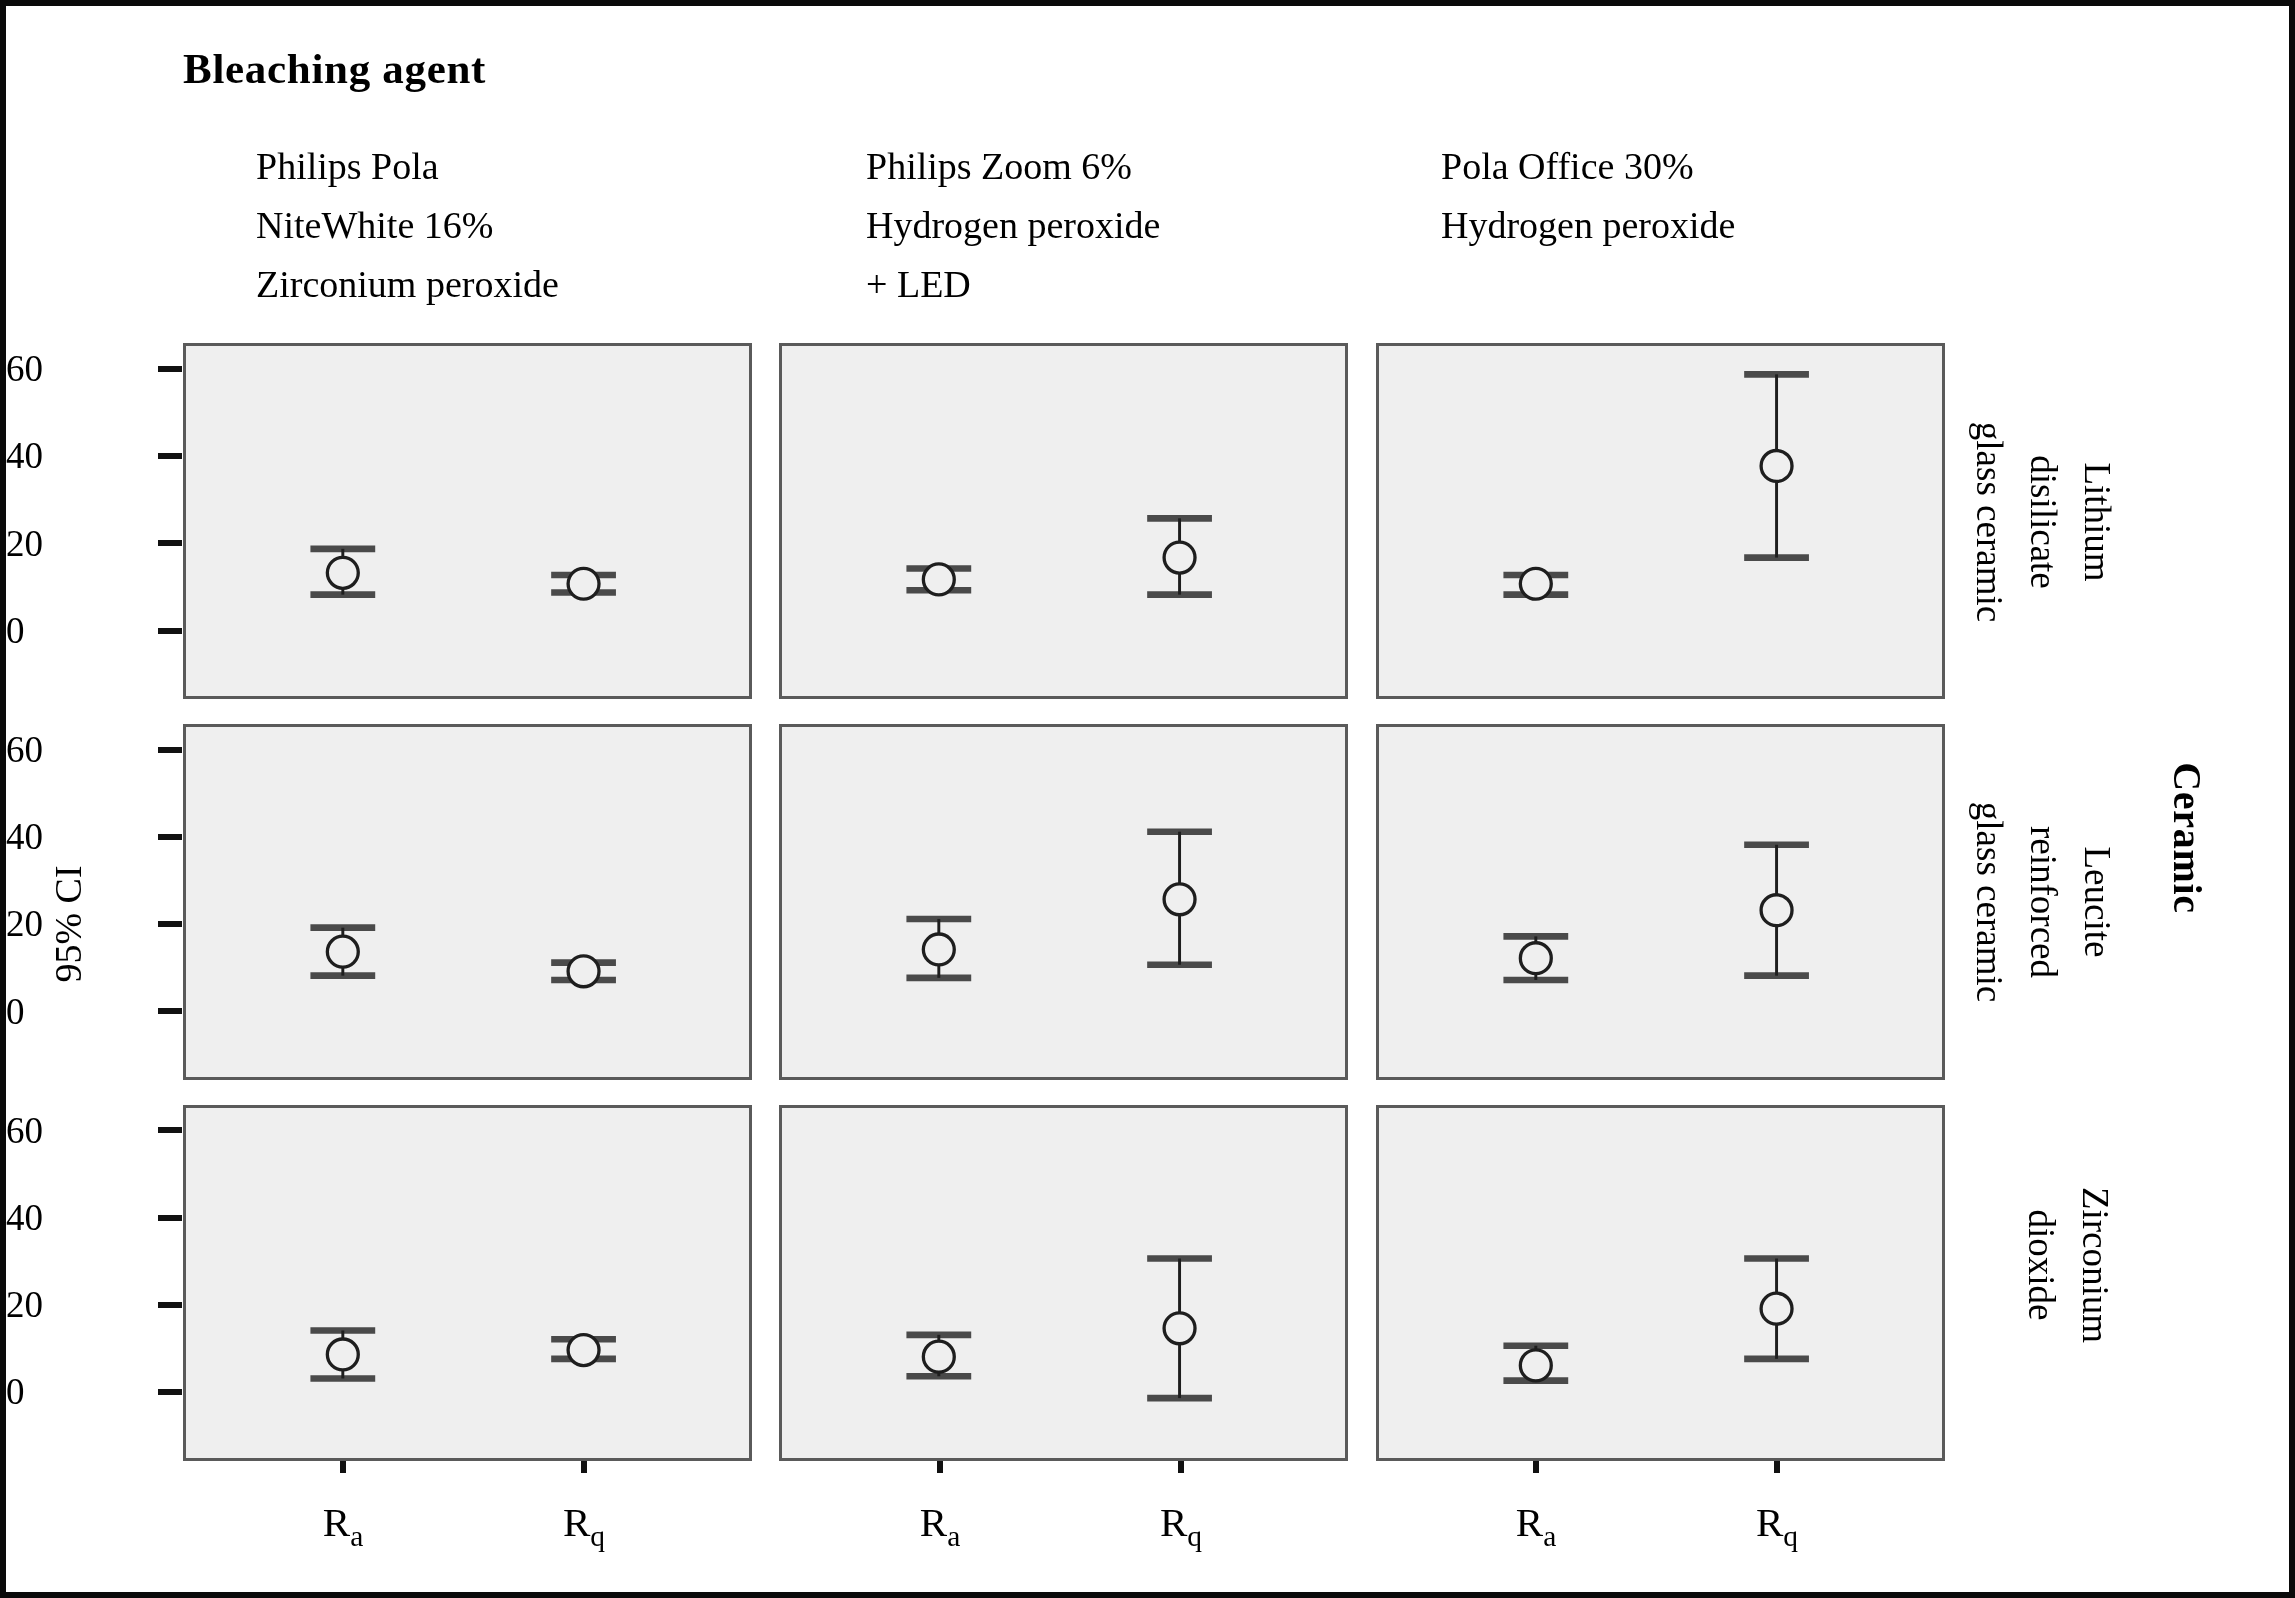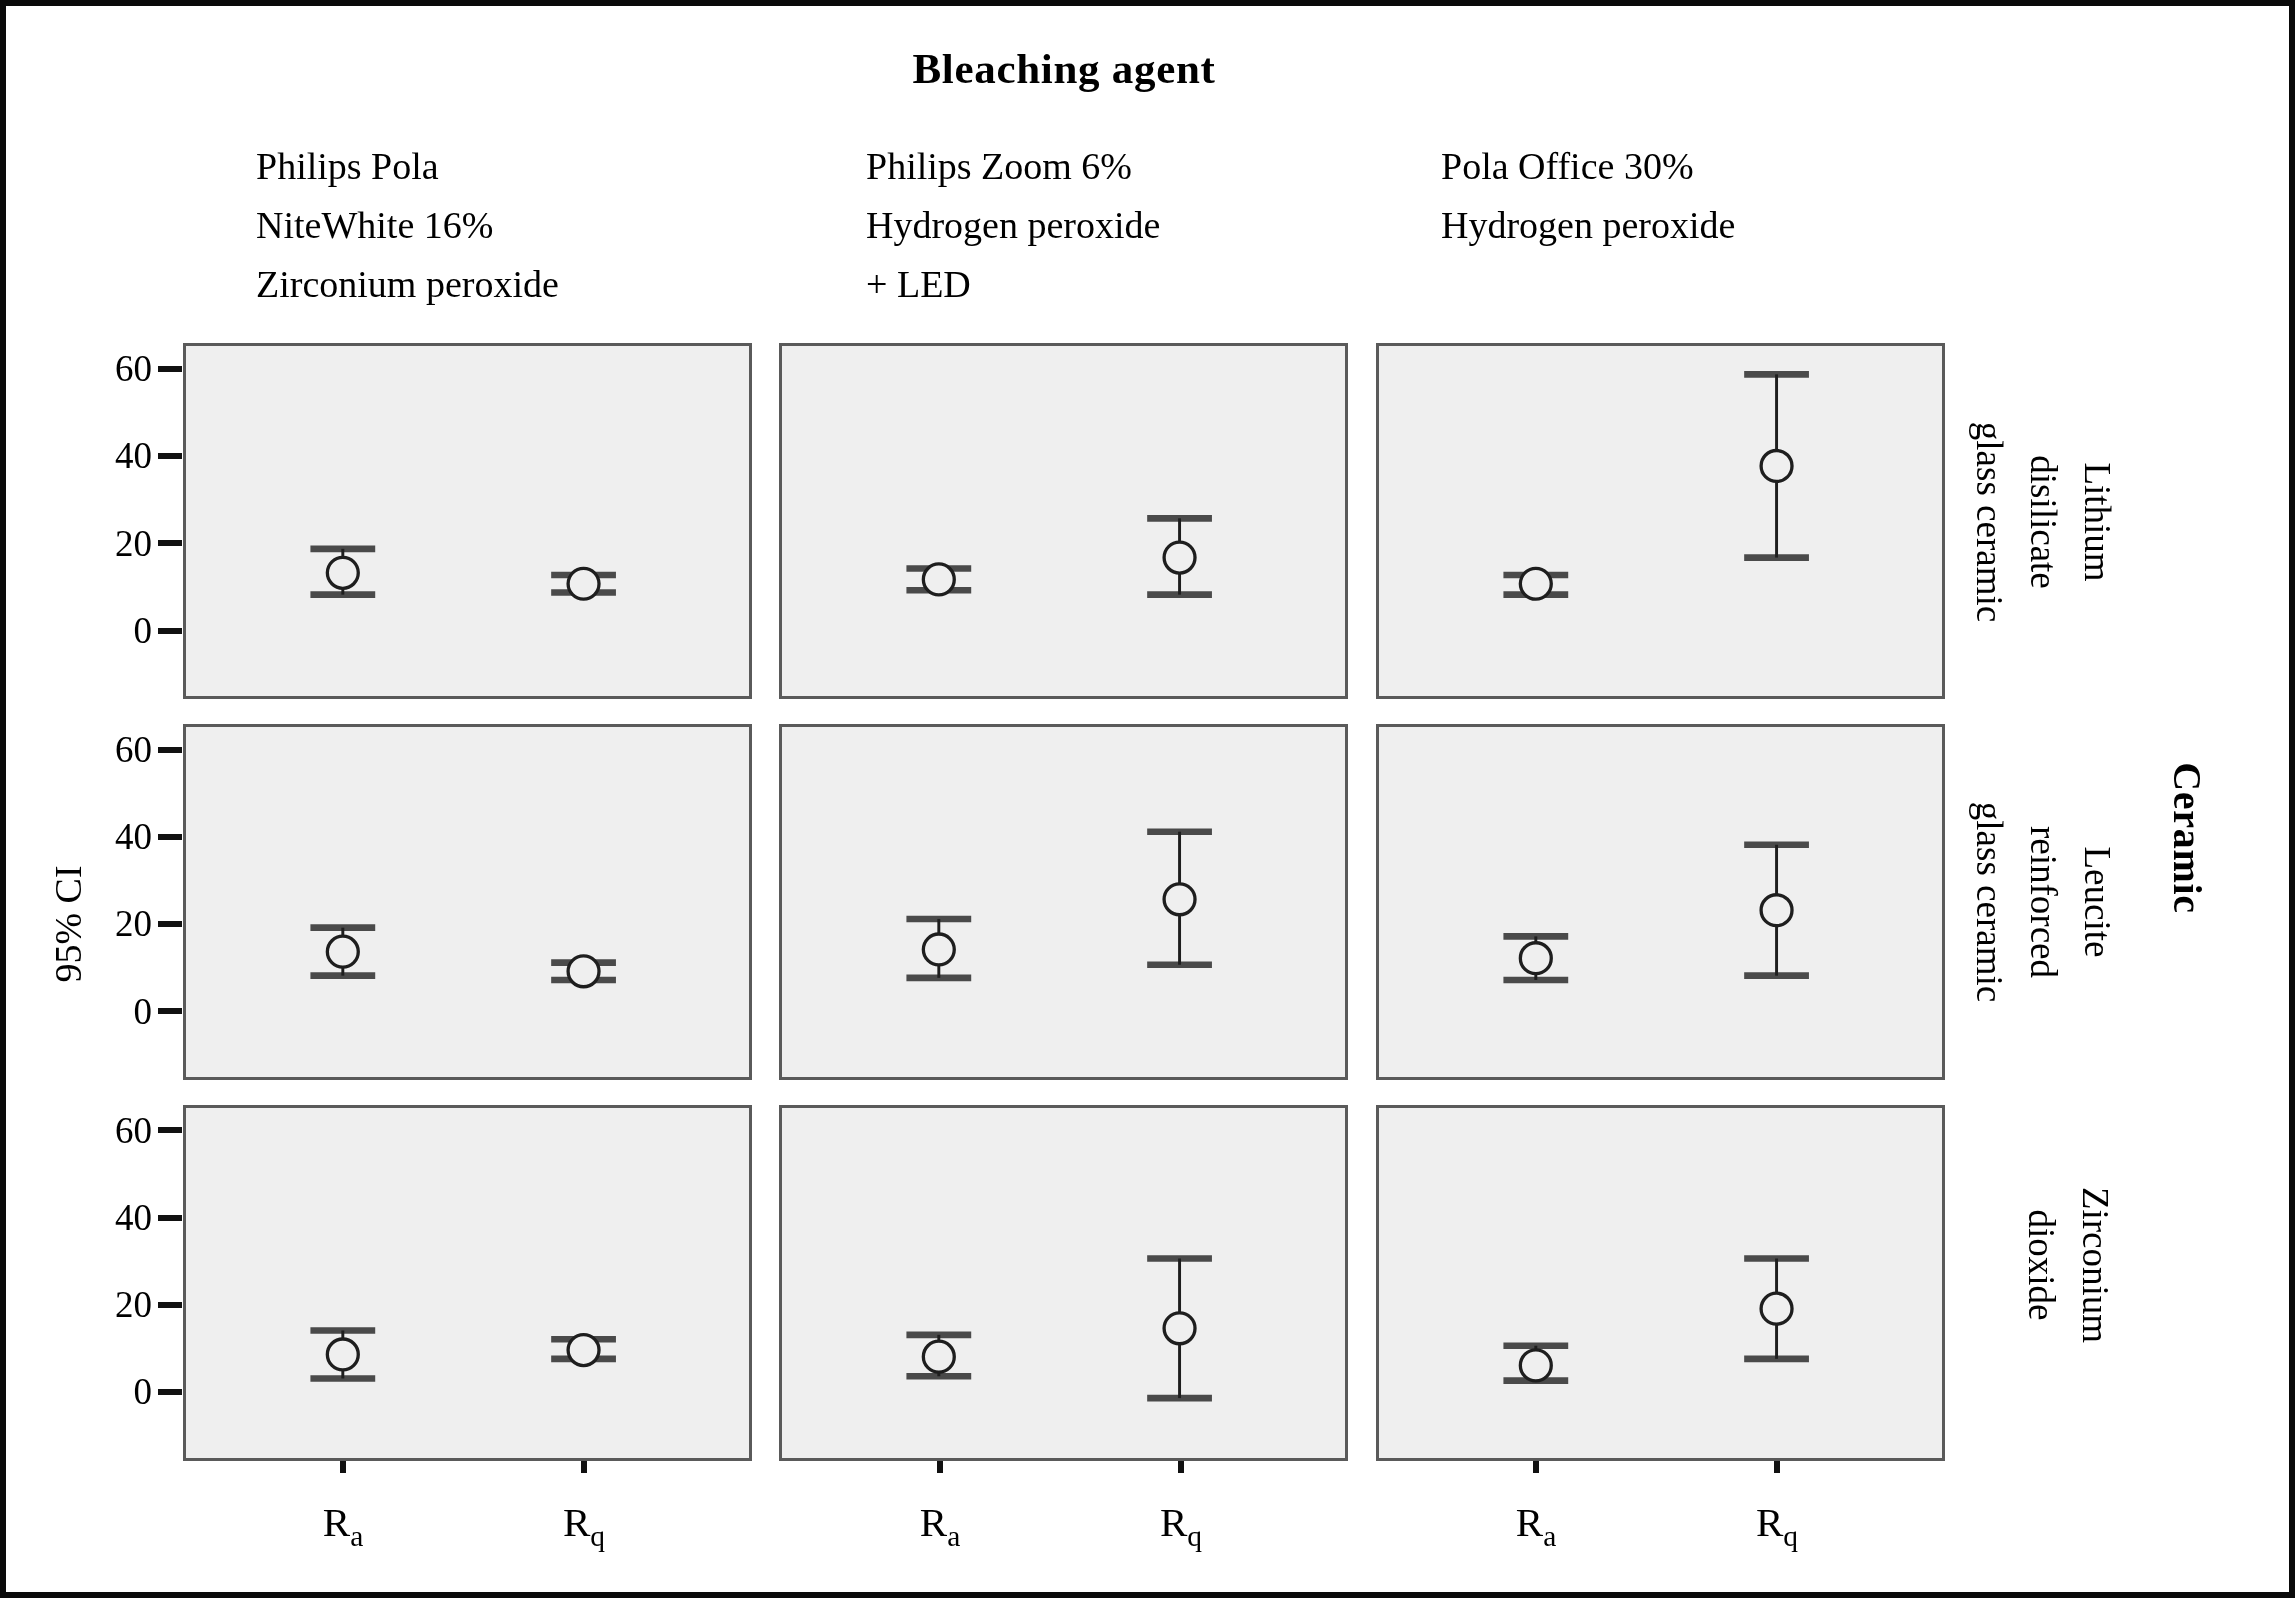--- a/index.html
+++ b/index.html
@@ -10,21 +10,21 @@
     height: 1598px;
     background: #ffffff;
     border: 6.6px solid #0a0a0a;
     font-family: "Liberation Serif", "DejaVu Serif", serif;
     color: #000000;
     overflow: hidden;
   }
   .title {
     position: absolute;
     left: 177px; top: 38px; width: 1762px;
-    text-align: center;
+    text-align: left;
     font-size: 43px; font-weight: bold;
     letter-spacing: 0.7px;
   }
   .col-header {
     position: absolute;
     top: 131px;
     font-size: 38px;
     line-height: 59px;
     white-space: nowrap;
   }
@@ -34,21 +34,21 @@
   .panel {
     position: absolute;
     width: 569px; height: 356px;
     background: #efefef;
     border: 3.7px solid #5a5a5a;
   }
   .panel svg { display: block; }
   .y-tick-label {
     position: absolute;
     left: 0; width: 146px;
-    text-align: right;
+    text-align: left;
     font-size: 37px;
     line-height: 41px;
   }
   .y-tick-mark {
     position: absolute;
     left: 152px; width: 23.6px; height: 5.9px;
     background: #111111;
   }
   .x-tick-mark {
     position: absolute;

